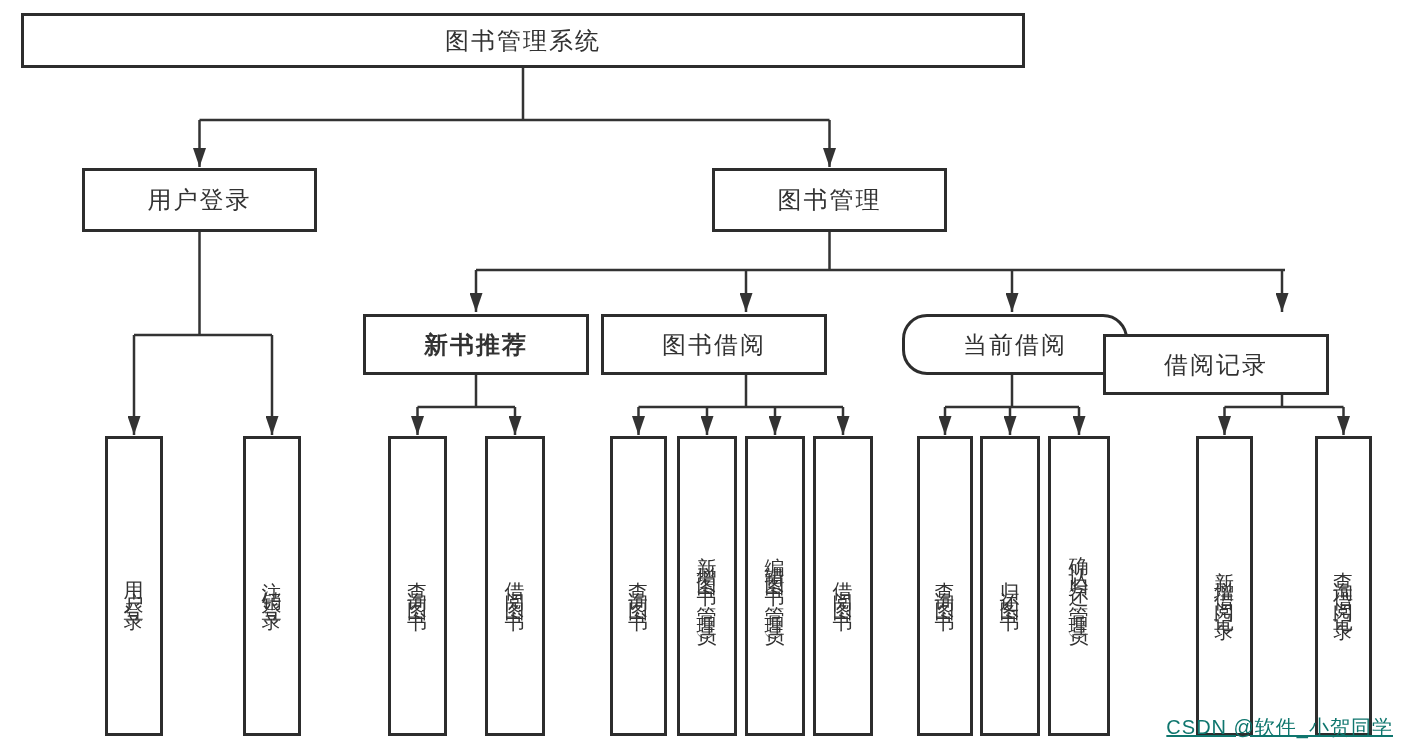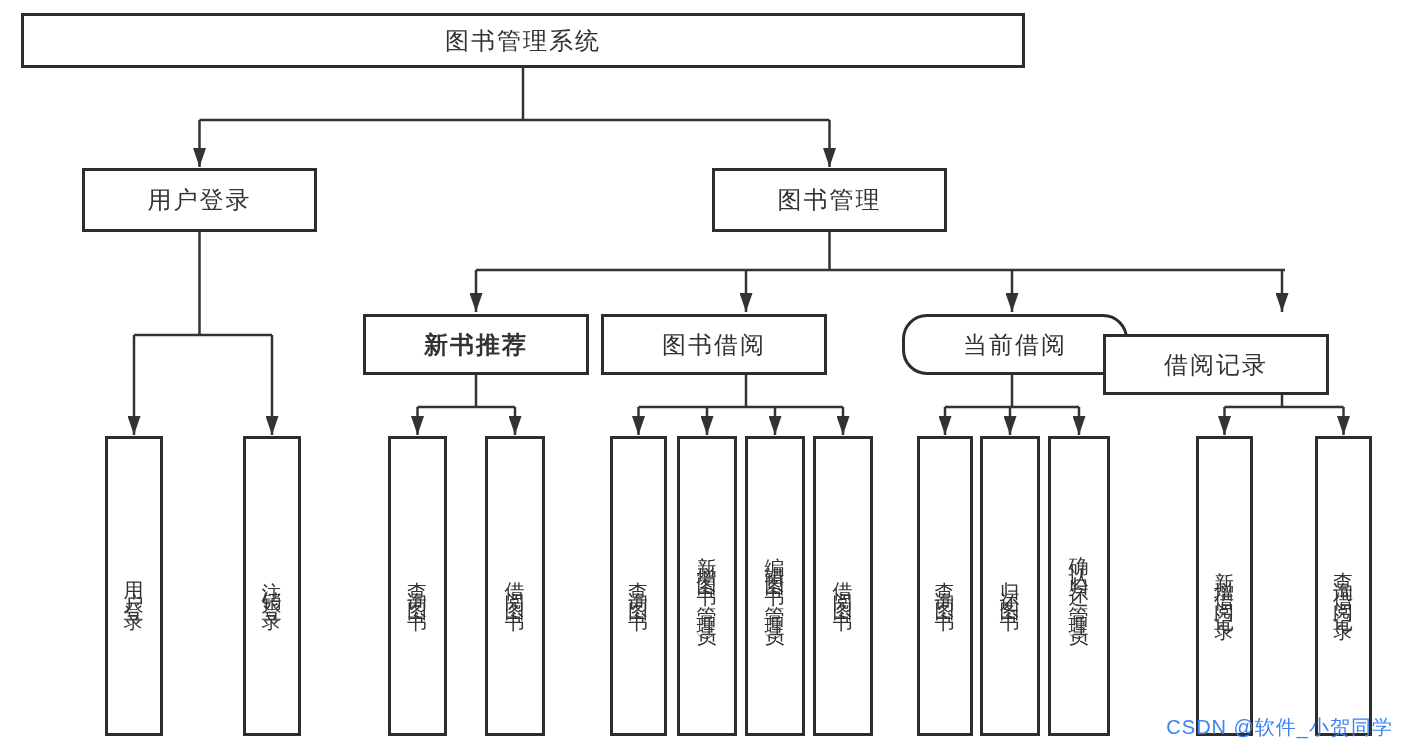--- a/index.html
+++ b/index.html
@@ -45,23 +45,24 @@
     text-orientation: mixed;
     font-size: 20px;
     letter-spacing: 10px;
     padding: 6px 0;
   }
   #watermark {
     position: absolute;
     top: 714px;
     right: 12px;
     font-size: 20px;
-    color: #3b82f6;
+    color: #0f766e;
     letter-spacing: 1px;
     white-space: nowrap;
+    text-decoration: underline;
   }
 </style>
 </head>
 <body>
 
 <div id="canvas">
 
   <svg id="connector-svg" viewBox="0 0 1405 747" xmlns="http://www.w3.org/2000/svg">
     <defs>
       <marker id="arw" markerUnits="userSpaceOnUse" markerWidth="19" markerHeight="13" viewBox="0 0 19 13" refX="19" refY="6.5" orient="auto">

